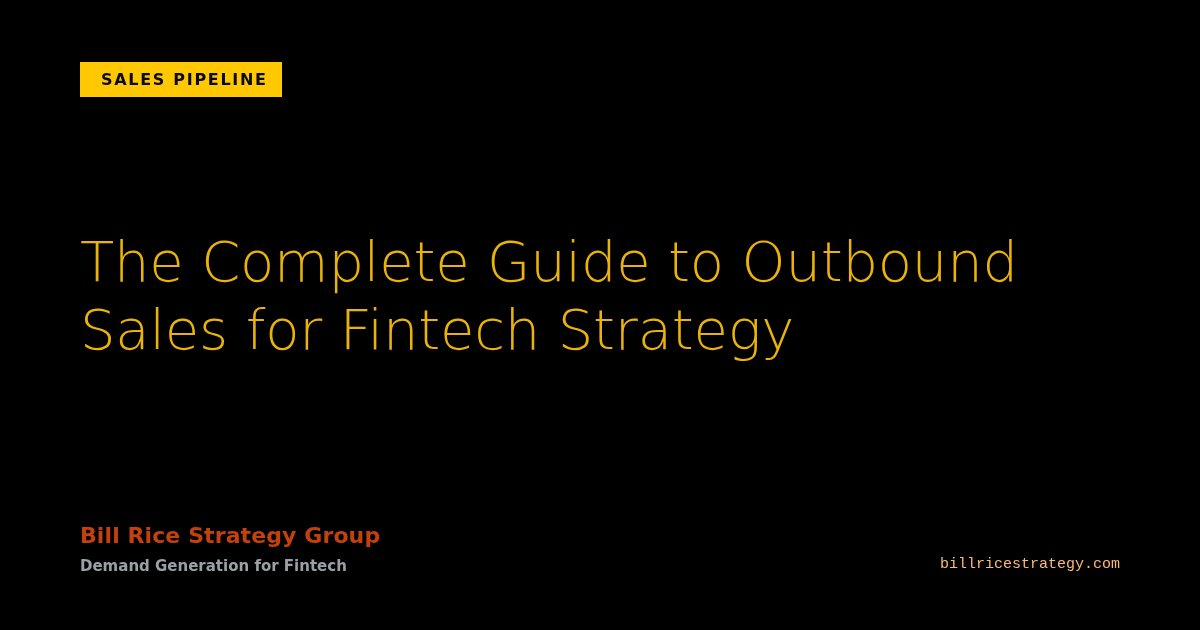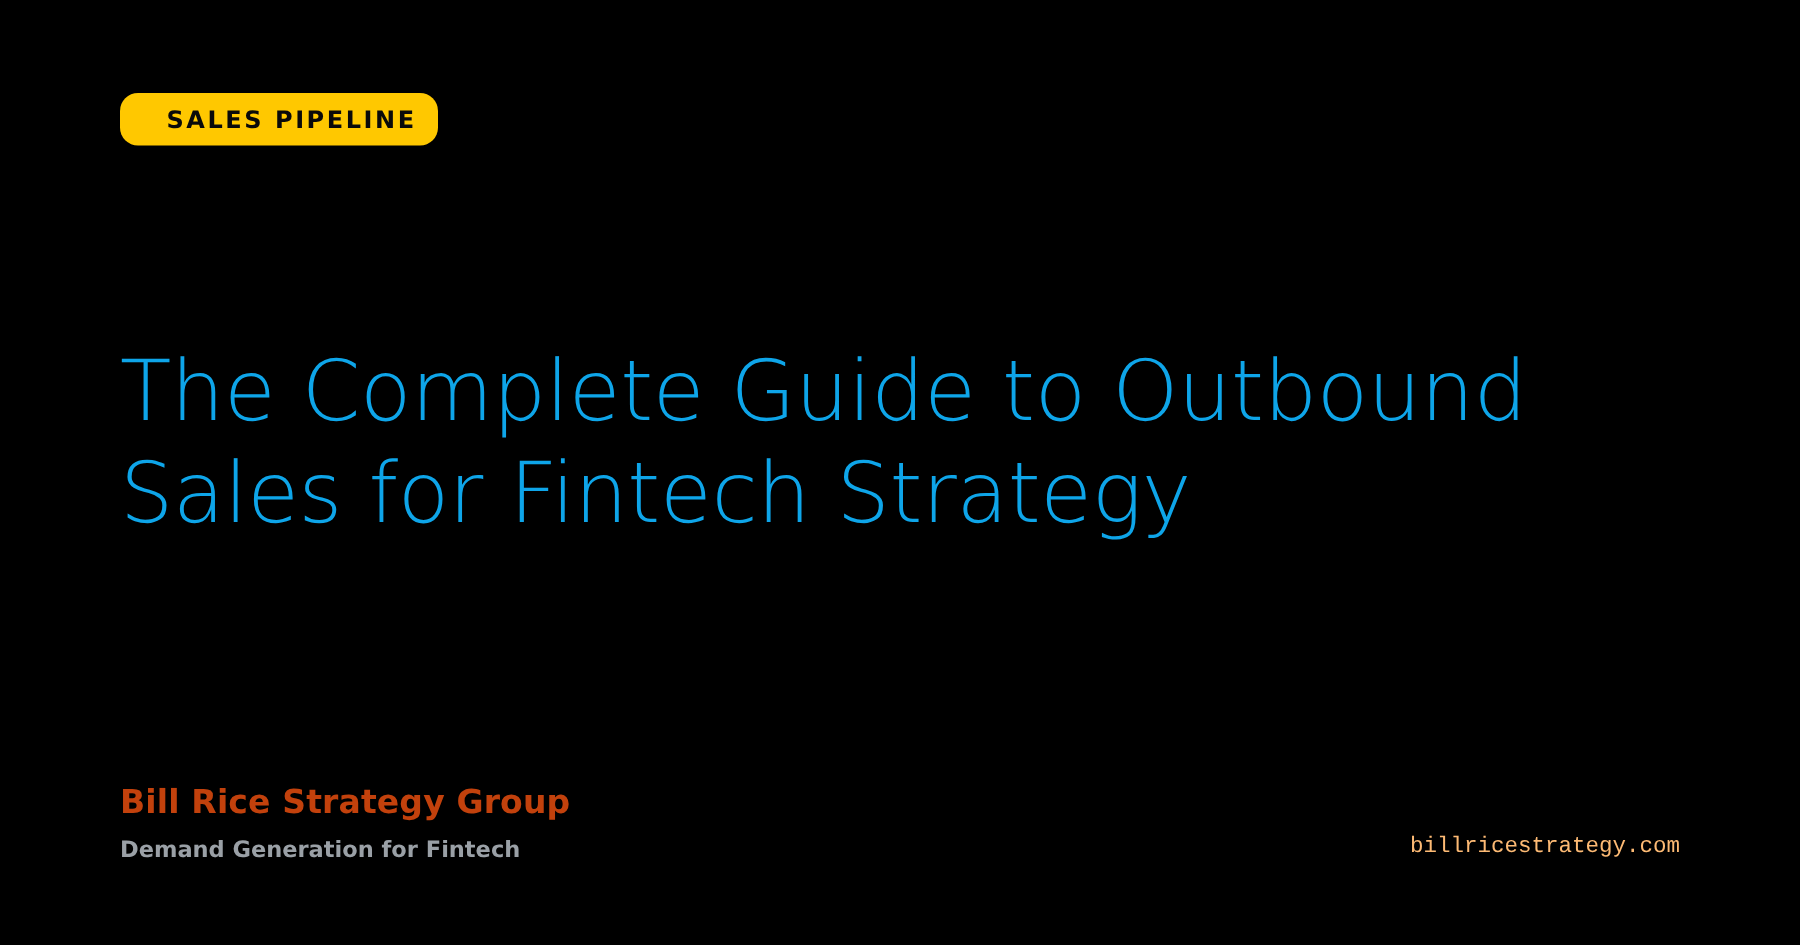--- a/index.html
+++ b/index.html
@@ -30,34 +30,33 @@
 
   .badge {
     display: inline-block;
     background: #ffc800;
     color: #0a0a0a;
     font-family: "DejaVu Sans", sans-serif;
     font-size: 16px;
     font-weight: 700;
     letter-spacing: 1.7px;
     line-height: 1;
-    padding: 10px 14px 9px 31px;
+    padding: 10px 14px 9px 21px;
     white-space: nowrap;
     text-transform: uppercase;
-    border-radius: 12px;
   }
 
   
   .headline {
     position: absolute;
     left: 80px;
     top: 228px;
     width: 1010px;
     margin: 0;
-    color: #0ea5e9;
+    color: #eab308;
     font-family: "DejaVu Sans", sans-serif;
     font-size: 56px;
     font-weight: 300;
     line-height: 68px;
     letter-spacing: -0.2px;
   }
 
   .headline .ln {
     display: block;
     white-space: nowrap;

